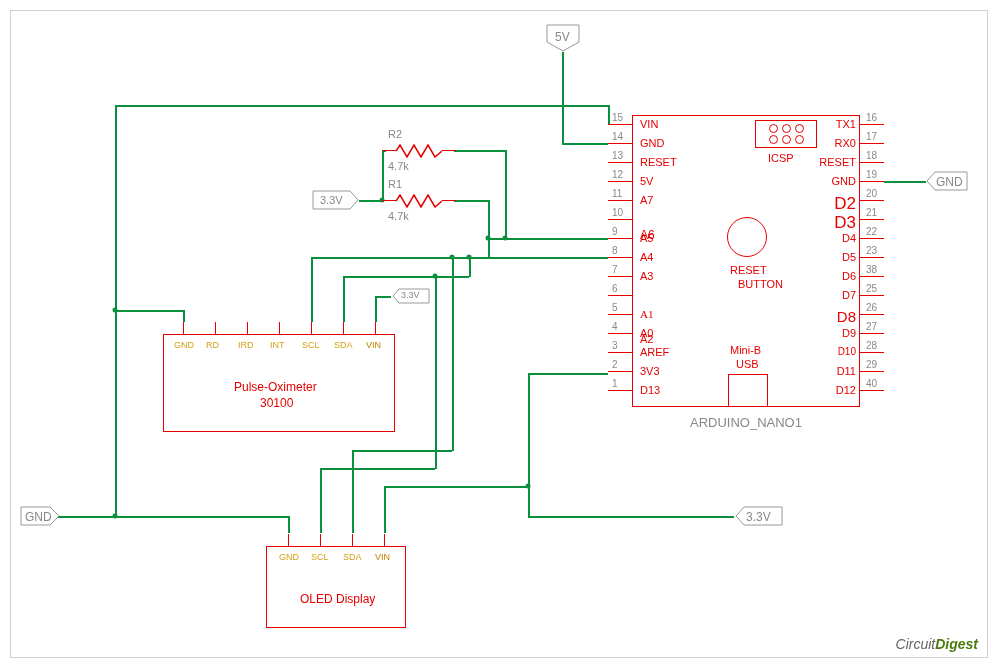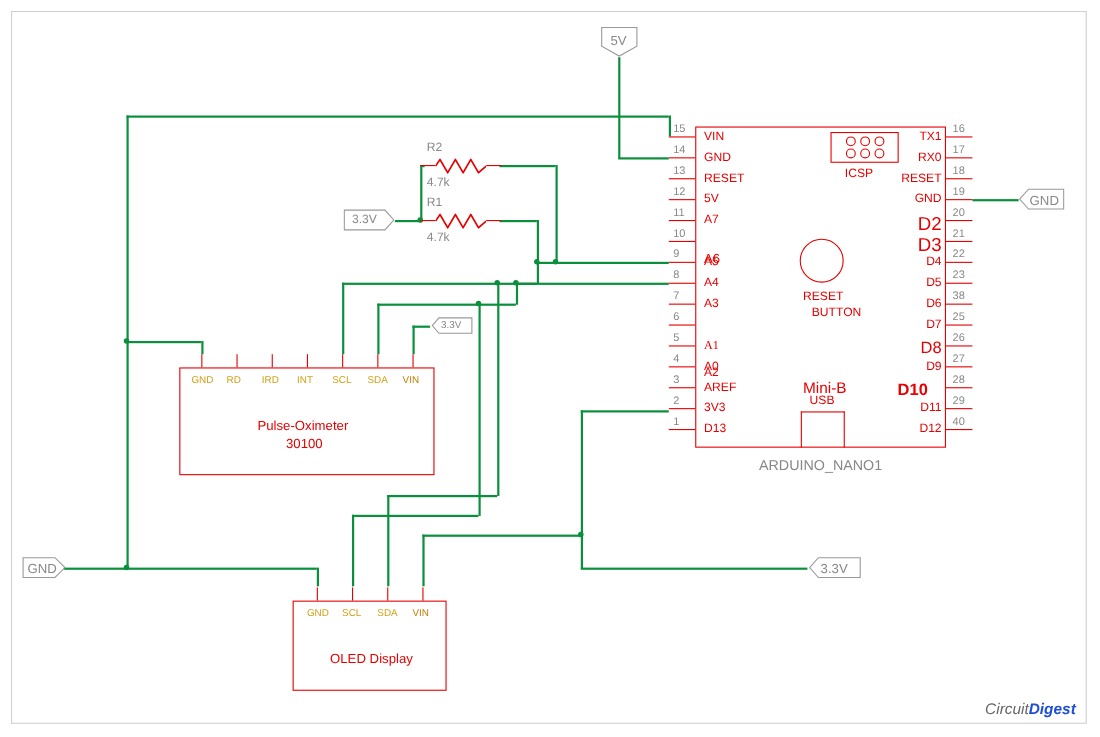--- a/index.html
+++ b/index.html
@@ -262,21 +262,21 @@
         <div class="icsp-dot"></div>
         <div class="icsp-dot"></div>
       </div>
   </div>
   <div class="label red" style="left:768px; top:152px; font-size:11px;">ICSP</div>
 
   <div style="position:absolute; left:727px; top:217px; width:38px; height:38px; border:1.5px solid #e60000; border-radius:50%;"></div>
   <div class="label red" style="left:730px; top:264px; font-size:11px;">RESET</div>
   <div class="label red" style="left:726px; top:278px; font-size:11px;margin-left:12px;">BUTTON</div>
 
-  <div class="label red" style="left:730px; top:344px; font-size:14px;">Mini-B</div>
+  <div class="label red" style="left:730px; top:344px; font-size:11px;">Mini-B</div>
   <div class="label red" style="left:736px; top:358px; font-size:11px;">USB</div>
   <div style="position:absolute; left:728px; top:374px; width:38px; height:32px; border:1.5px solid #e60000; border-bottom:none;"></div>
 
   <div id="arduino-left-pins">
       <div class="pin-line pin-h" style="left: 608px; top: 124px; width: 24px;"></div>
       <div class="label pin-num" style="left: 612px; top: 112px;">15</div>
       <div class="label red" style="left: 640px; top: 118px; font-size: 11px;">VIN</div>
       <div class="pin-line pin-h" style="left: 608px; top: 143px; width: 24px;"></div>
       <div class="label pin-num" style="left: 612px; top: 131px;">14</div>
       <div class="label red" style="left: 640px; top: 137px; font-size: 11px;">GND</div>
@@ -352,25 +352,25 @@
       <div class="label pin-num" style="left: 866px; top: 283px;">25</div>
       <div class="label red" style="left: 816px; top: 289px; font-size: 11px; text-align: right; width: 40px;">D7</div>
       <div class="pin-line pin-h" style="left: 860px; top: 314px; width: 24px;"></div>
       <div class="label pin-num" style="left: 866px; top: 302px;">26</div>
       <div class="label red" style="left: 816px; top: 308px; font-size: 15px; text-align: right; width: 40px;">D8</div>
       <div class="pin-line pin-h" style="left: 860px; top: 333px; width: 24px;"></div>
       <div class="label pin-num" style="left: 866px; top: 321px;">27</div>
       <div class="label red" style="left: 816px; top: 327px; font-size: 11px; text-align: right; width: 40px;">D9</div>
       <div class="pin-line pin-h" style="left: 860px; top: 352px; width: 24px;"></div>
       <div class="label pin-num" style="left: 866px; top: 340px;">28</div>
-      <div class="label red" style="left: 816px; top: 346px; font-size: 15px; text-align: left; width: 40px; font-weight: bold;">D10</div>
+      <div class="label red" style="left: 816px; top: 346px; font-size: 10px; text-align: right; width: 40px;">D10</div>
       <div class="pin-line pin-h" style="left: 860px; top: 371px; width: 24px;"></div>
       <div class="label pin-num" style="left: 866px; top: 359px;">29</div>
       <div class="label red" style="left: 816px; top: 365px; font-size: 11px; text-align: right; width: 40px;">D11</div>
       <div class="pin-line pin-h" style="left: 860px; top: 390px; width: 24px;"></div>
       <div class="label pin-num" style="left: 866px; top: 378px;">40</div>
       <div class="label red" style="left: 816px; top: 384px; font-size: 11px; text-align: right; width: 40px;">D12</div>
     </div>
 
   <div class="logo">
-    <span style="font-weight:normal;">Circuit</span><span style="font-weight:bold; color:#1d4ed8;">Digest</span>
+    <span style="font-weight:normal;">Circuit</span><span style="font-weight:bold; color:#4d7c0f;">Digest</span>
   </div>
 </div>
 
 </body></html>

